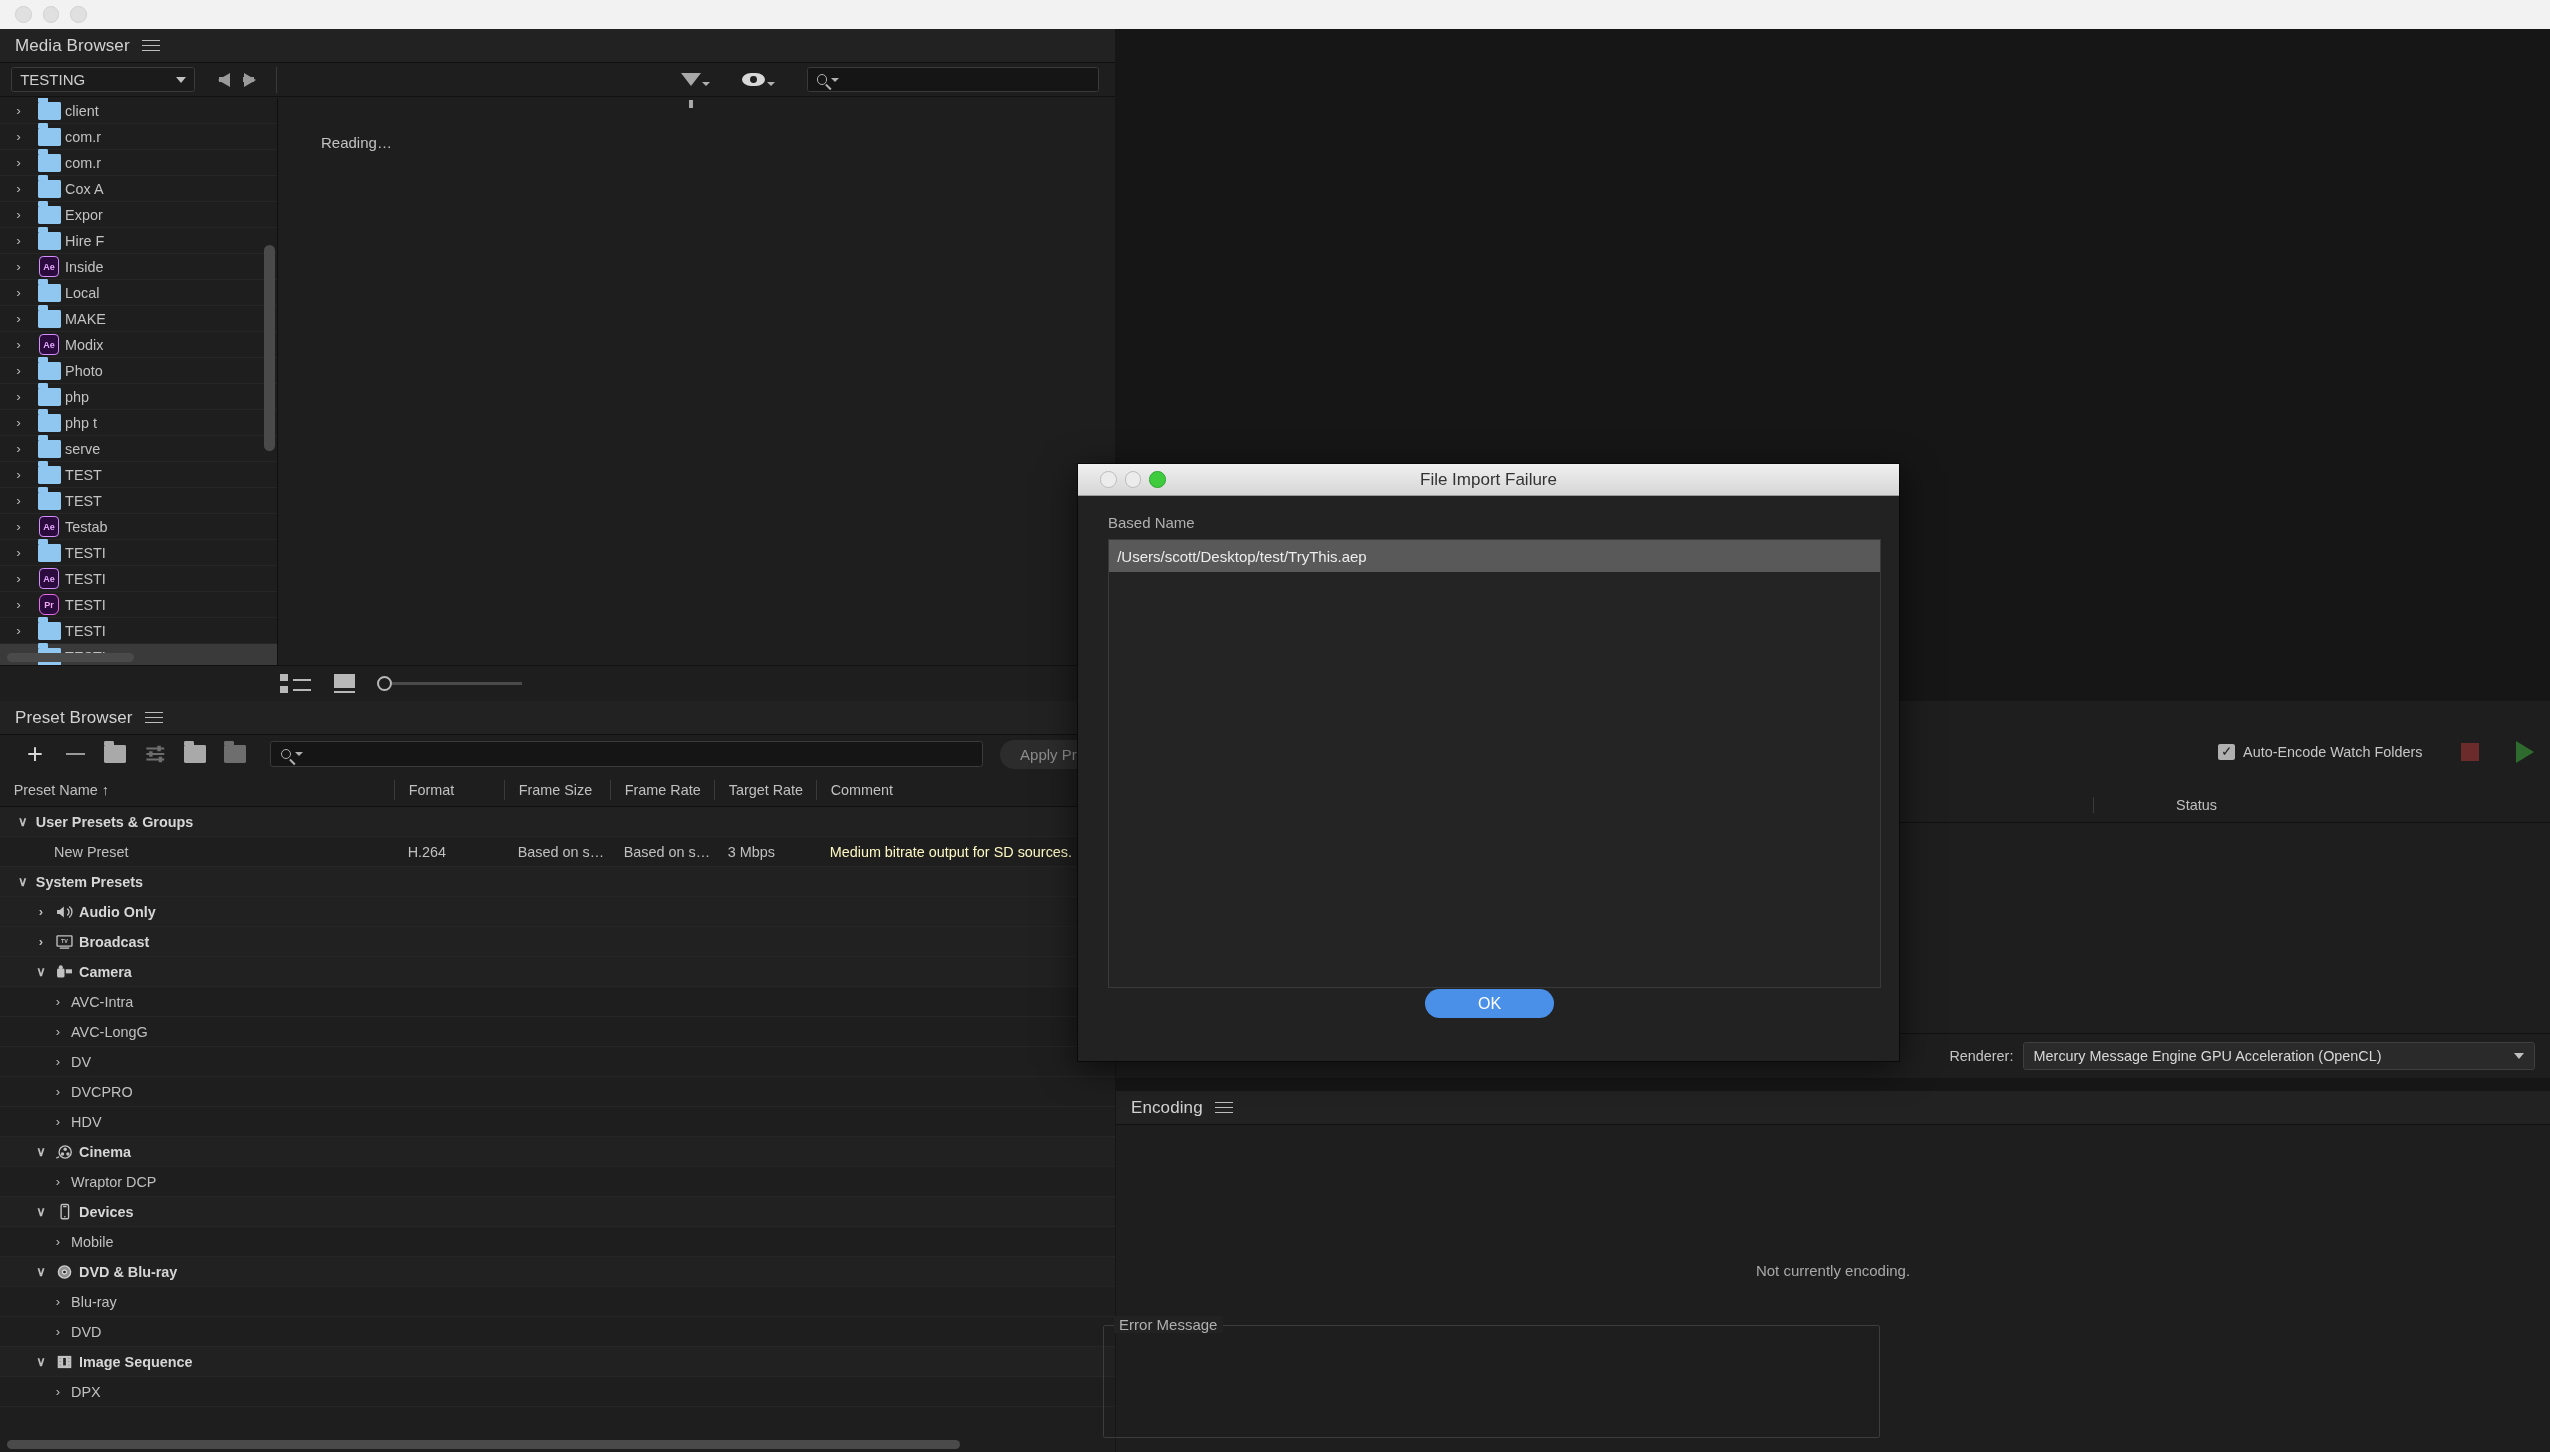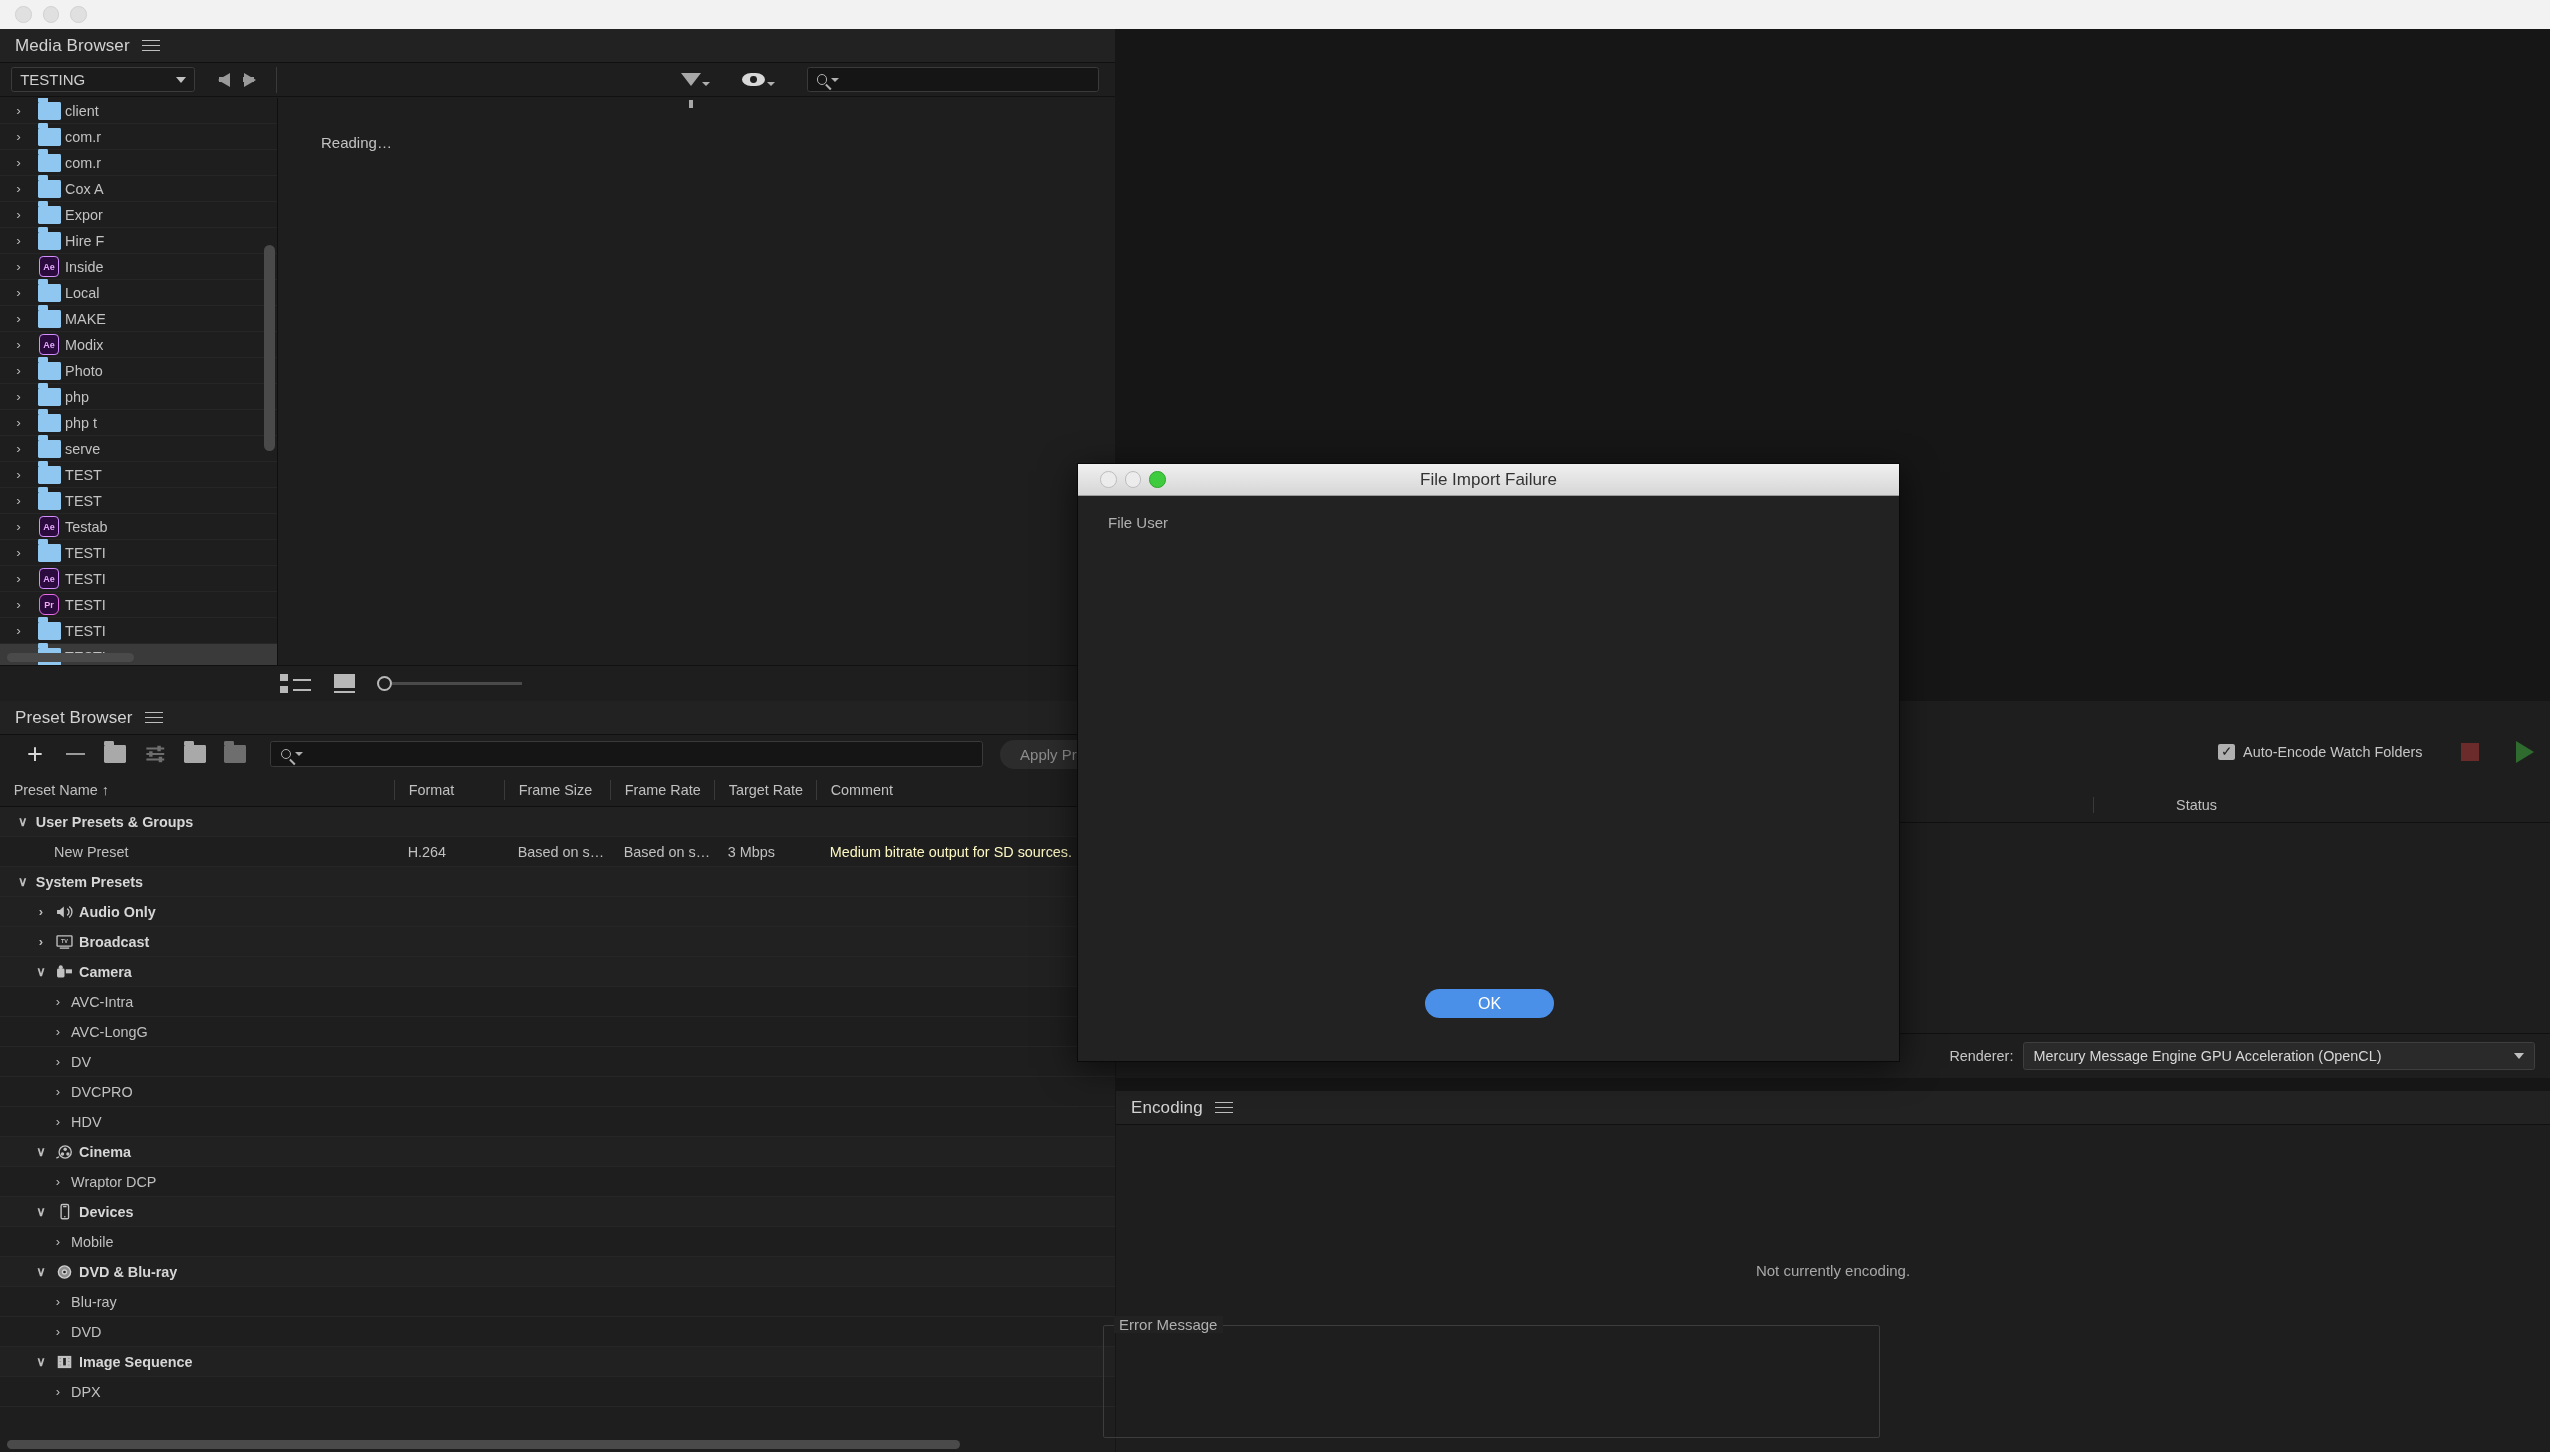--- a/index.html
+++ b/index.html
@@ -812,21 +812,24 @@
   </div>
 
   <div id="dialog">
     <div class="dlg-titlebar">
       <span class="dlg-dot"></span>
       <span class="dlg-dot"></span>
       <span class="dlg-dot green"></span>
       <span class="dlg-title">File Import Failure</span>
     </div>
     <div class="dlg-body">
-      <div class="dlg-field-label">File User</div>
+      <div class="dlg-field-label">Based Name</div>
+      <div class="dlg-filelist" id="dlg-filelist">
+          <div class="dlg-fileitem">/Users/scott/Desktop/test/TryThis.aep</div>
+        </div>
     </div>
     <div class="dlg-err-wrap">
       <div class="fieldset">
         <span class="fieldset-legend">Error Message</span>
       </div>
     </div>
     <div class="ok-btn">OK</div>
   </div>
 
 </div>

